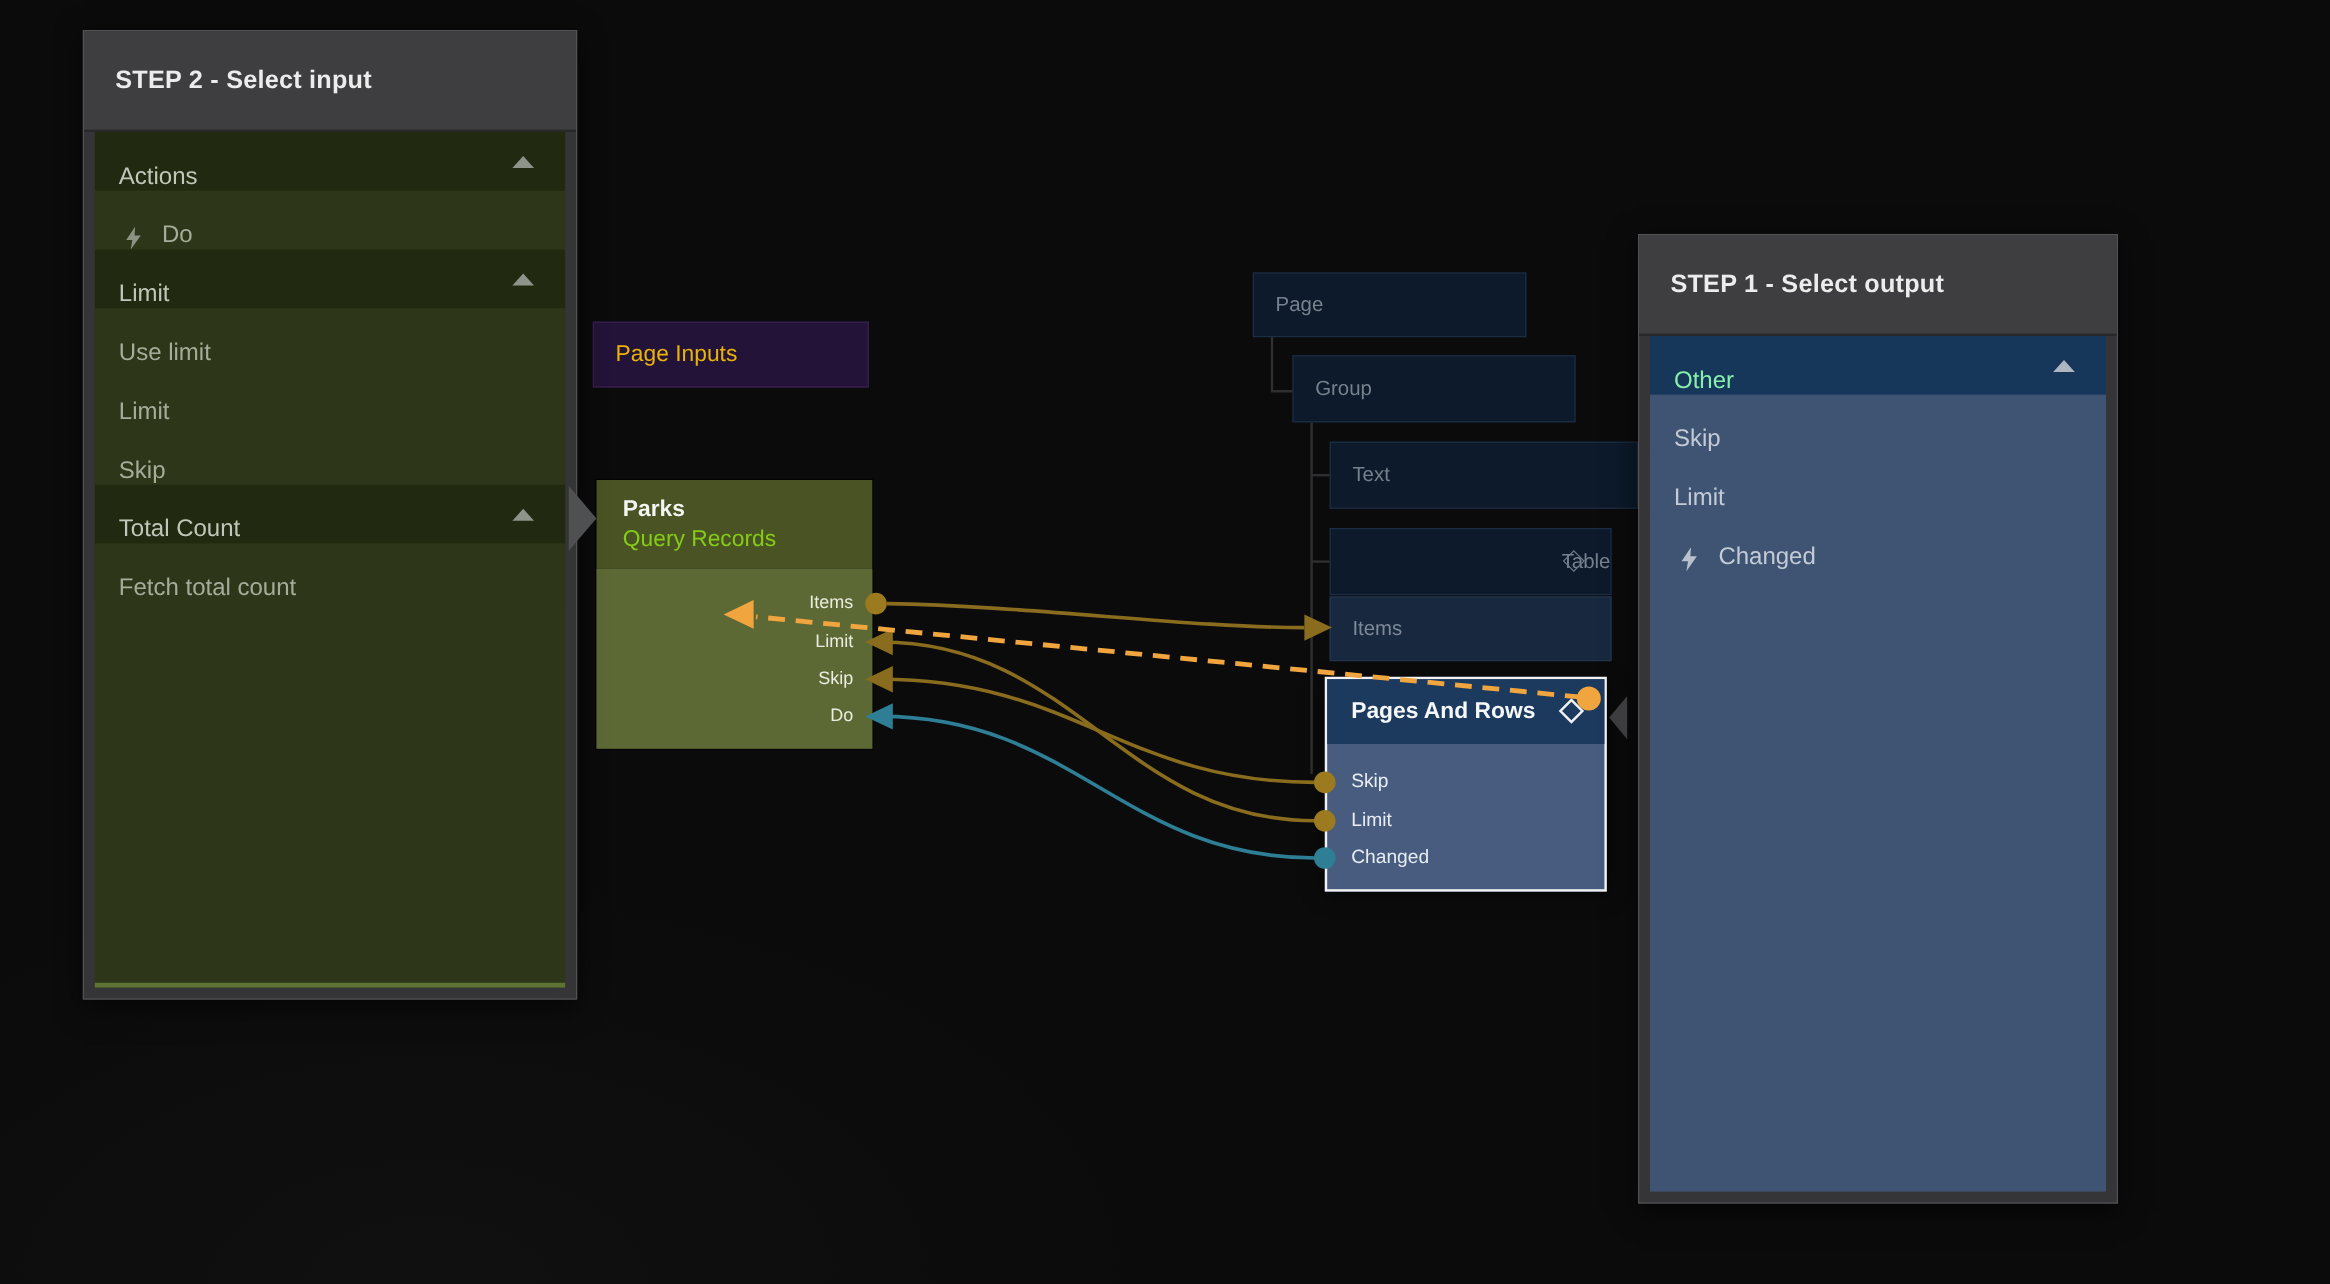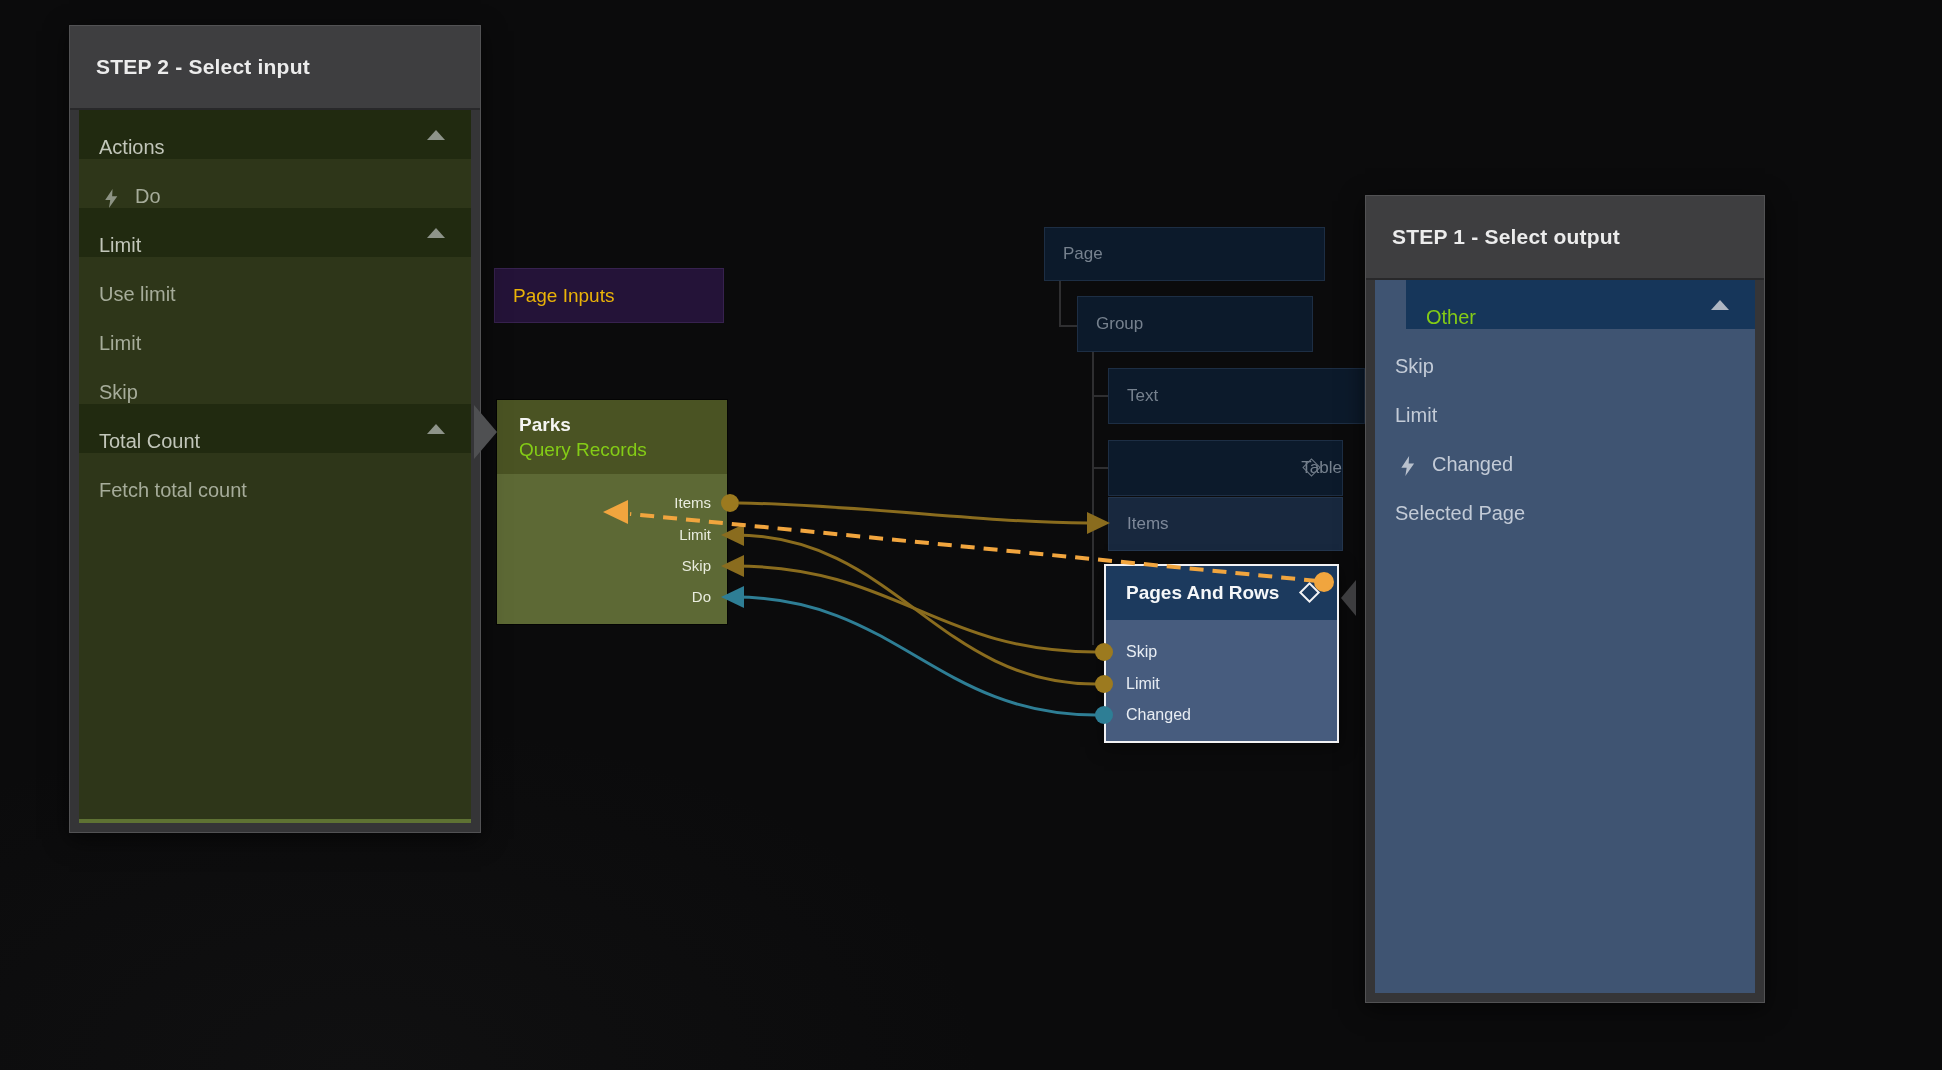--- a/index.html
+++ b/index.html
@@ -23,21 +23,21 @@
     color:#ececec; font-size:21px; font-weight:bold; letter-spacing:0.2px;
   }
   .panel-body { position:absolute; left:9px; right:9px; top:84px; bottom:9px; overflow:hidden; }
   .panel-body.green { background:#2e3619; border-bottom:4px solid #5e7233; }
   .panel-body.blue  { background:#3f5472; }
 
   .row { height:49px; display:flex; align-items:flex-end; position:relative;
          padding-left:20px; box-sizing:border-box; font-size:20px; cursor:pointer; }
   .g-section { background:#212a10; color:#c2c6ba; }
   .g-item    { background:#2e3619; color:#a6ac9a; }
-  .b-section { background:#16365a; color:#84cc16;margin-left:31px; }
+  .b-section { background:#16365a; color:#86efac; }
   .b-item    { background:#3f5472; color:#c3cbd7; }
 
   .caret-up { position:absolute; right:26px; top:50%; margin-top:-5px;
               width:0; height:0; border-left:9px solid transparent; border-right:9px solid transparent; }
   .caret-green { border-bottom:10px solid #8e948a; }
   .caret-blue  { border-bottom:10px solid #aeb6c2; }
 
   .bolt { display:inline-flex; margin-right:17px; margin-left:6px; }
 
   
@@ -155,23 +155,20 @@
 
       <div class="row b-item">
         <span class="bolt">
           <svg width="14" height="20" viewBox="0 0 12 18">
               <polygon points="7,0 0,10.5 4.8,10.5 3.6,18 11.5,6.8 6.6,6.8" fill="#b9c1cd"></polygon>
             </svg>
         </span>
         <span>Changed</span>
       </div>
 
-      <div class="row b-item">
-        <span>Selected Page</span>
-      </div>
 
     </div>
   </div>
 
   <div class="node page-inputs">
     <span>Page Inputs</span>
   </div>
 
   <div class="node parks">
     <div class="parks-header">
@@ -179,21 +176,21 @@
       <div class="parks-sub">Query Records</div>
     </div>
     <div class="parks-body">
       <span class="parks-port" style="top:19px;">Items</span>
       <span class="parks-port" style="top:51px;">Limit</span>
       <span class="parks-port" style="top:82px;">Skip</span>
       <span class="parks-port" style="top:113px;">Do</span>
     </div>
   </div>
 
-  <div class="node tree-box" style="left:1044px; top:227px; width:281px; height:54px;">
+  <div class="node tree-box" style="left:1044px; top:227px; width:228px; height:54px;">
     <span>Page</span>
   </div>
   <div class="node tree-box" style="left:1077px; top:296px; width:236px; height:56px;">
     <span>Group</span>
   </div>
   <div class="node tree-box" style="left:1108px; top:368px; width:257px; height:56px;">
     <span>Text</span>
   </div>
   <div class="node tree-box" style="left:1108px; top:440px; width:235px; height:56px;justify-content:flex-end;">
     <span>Table</span>

